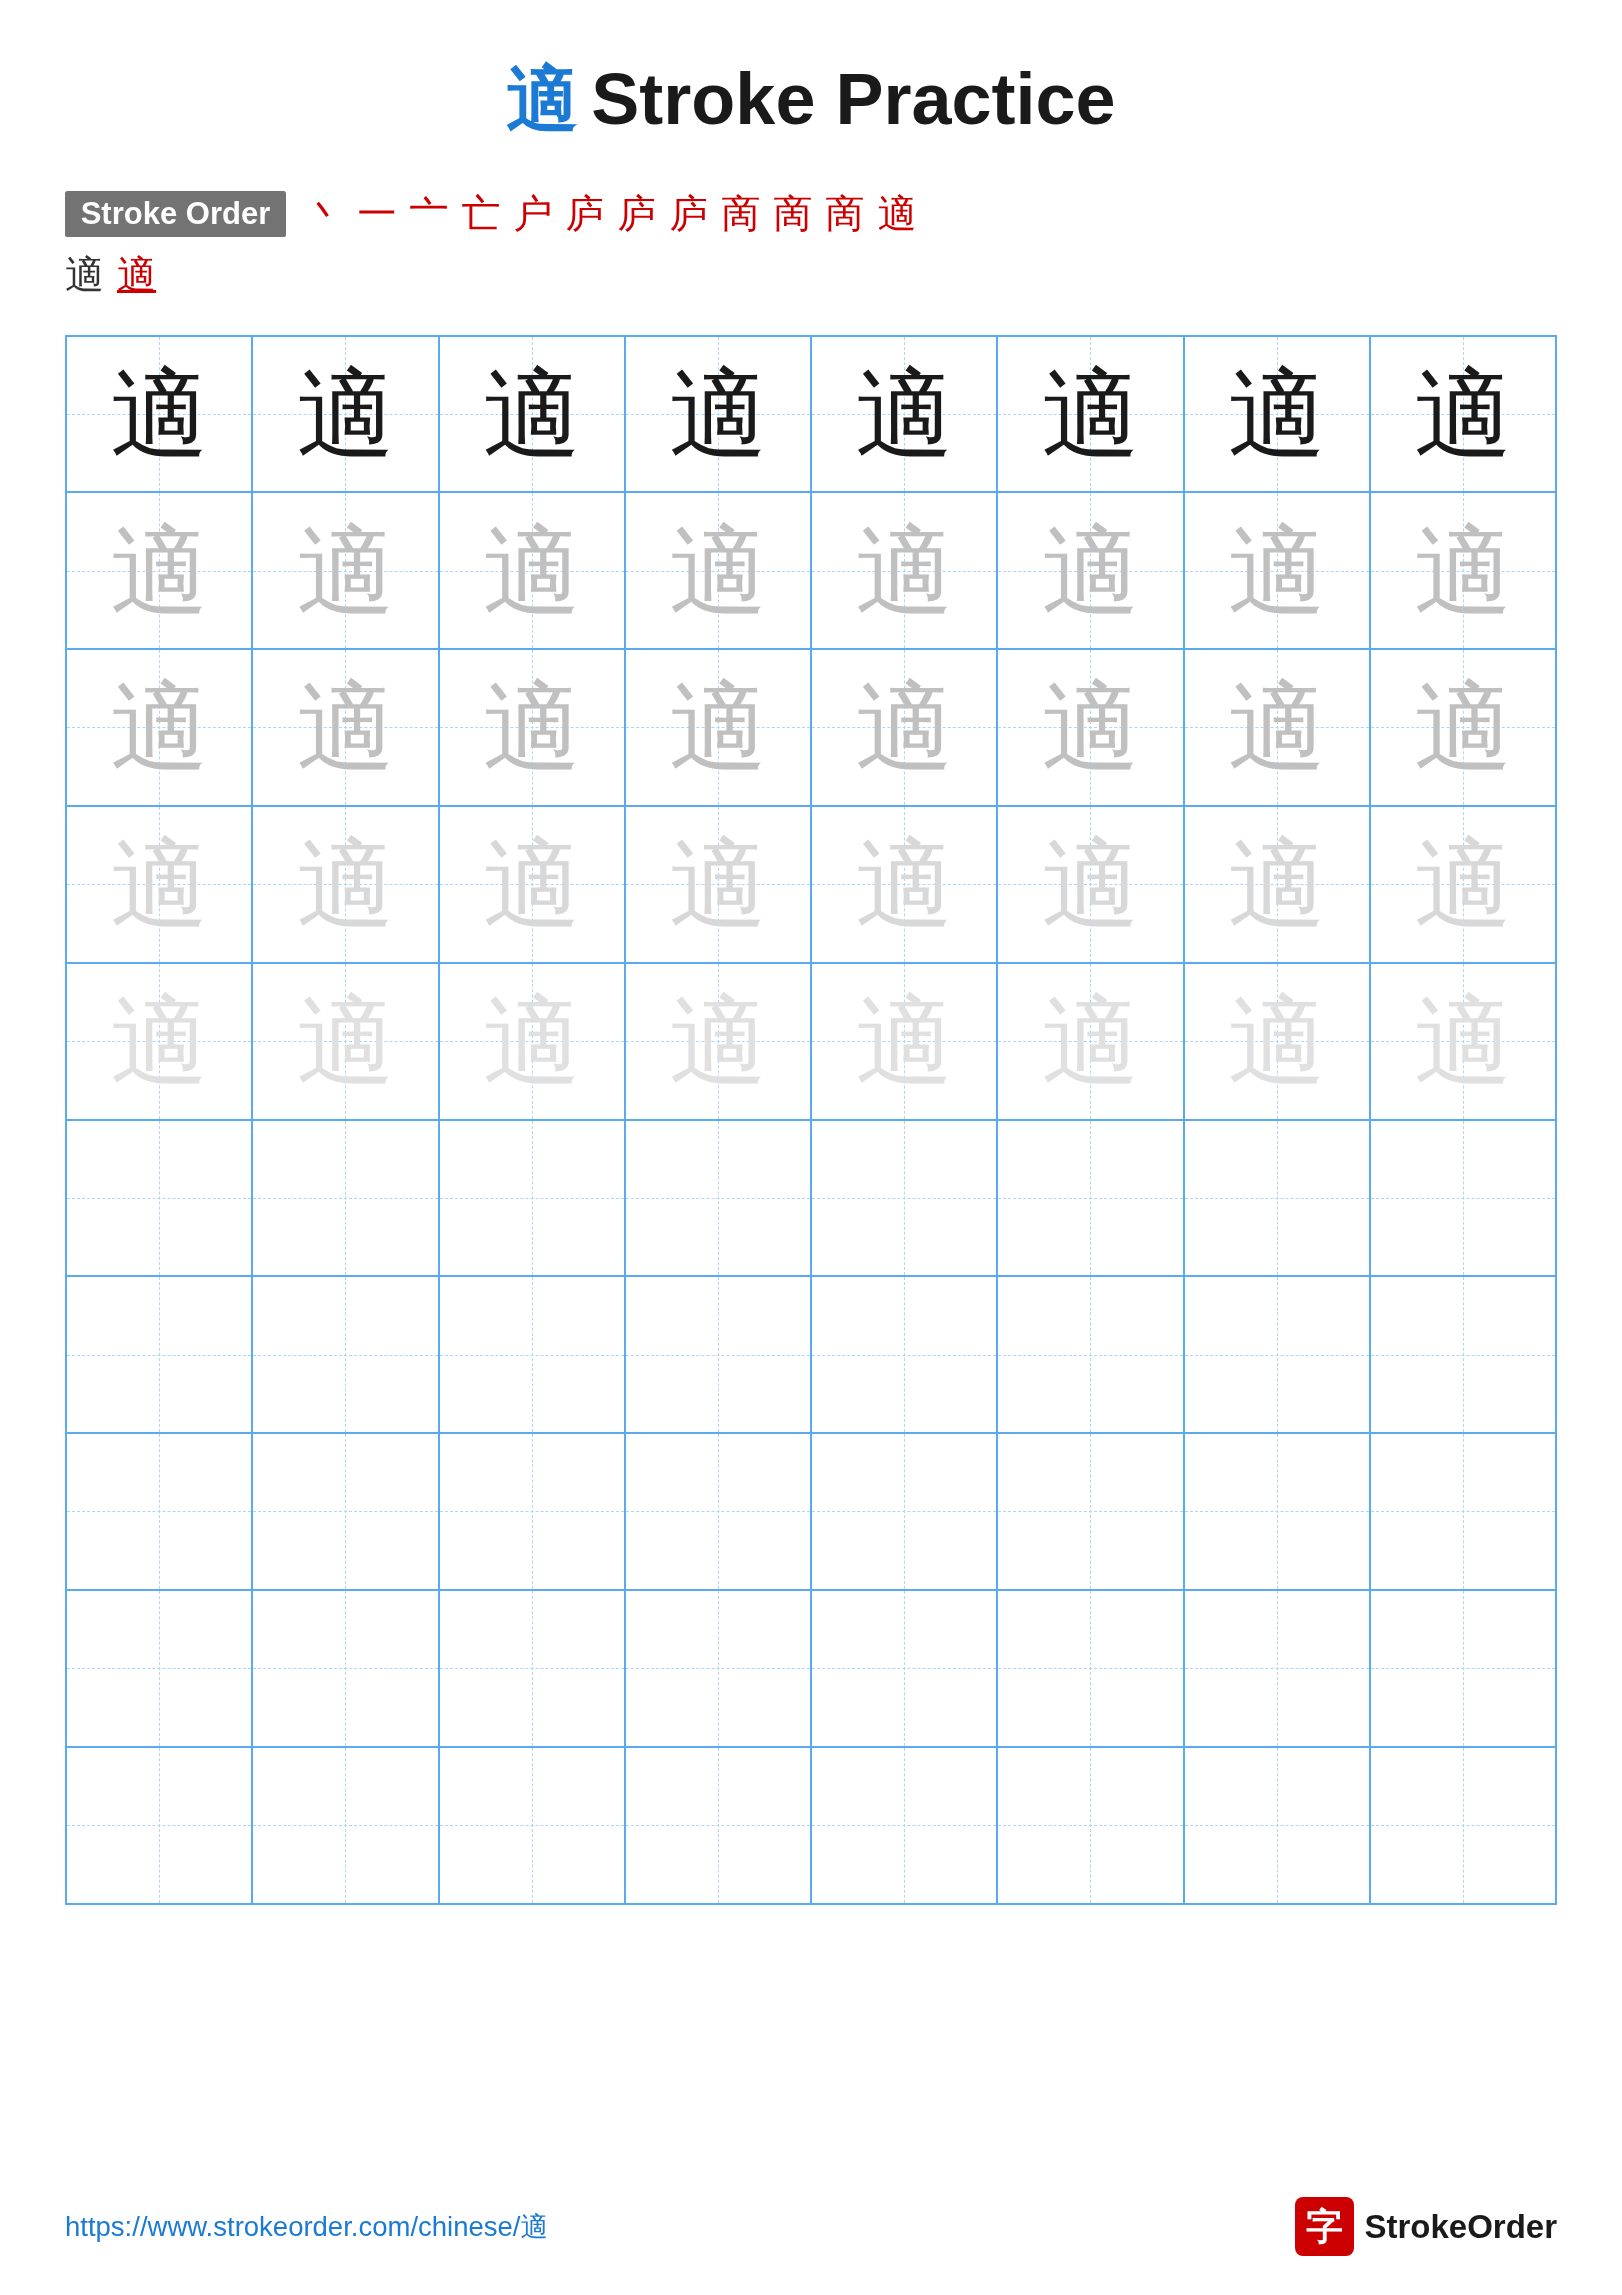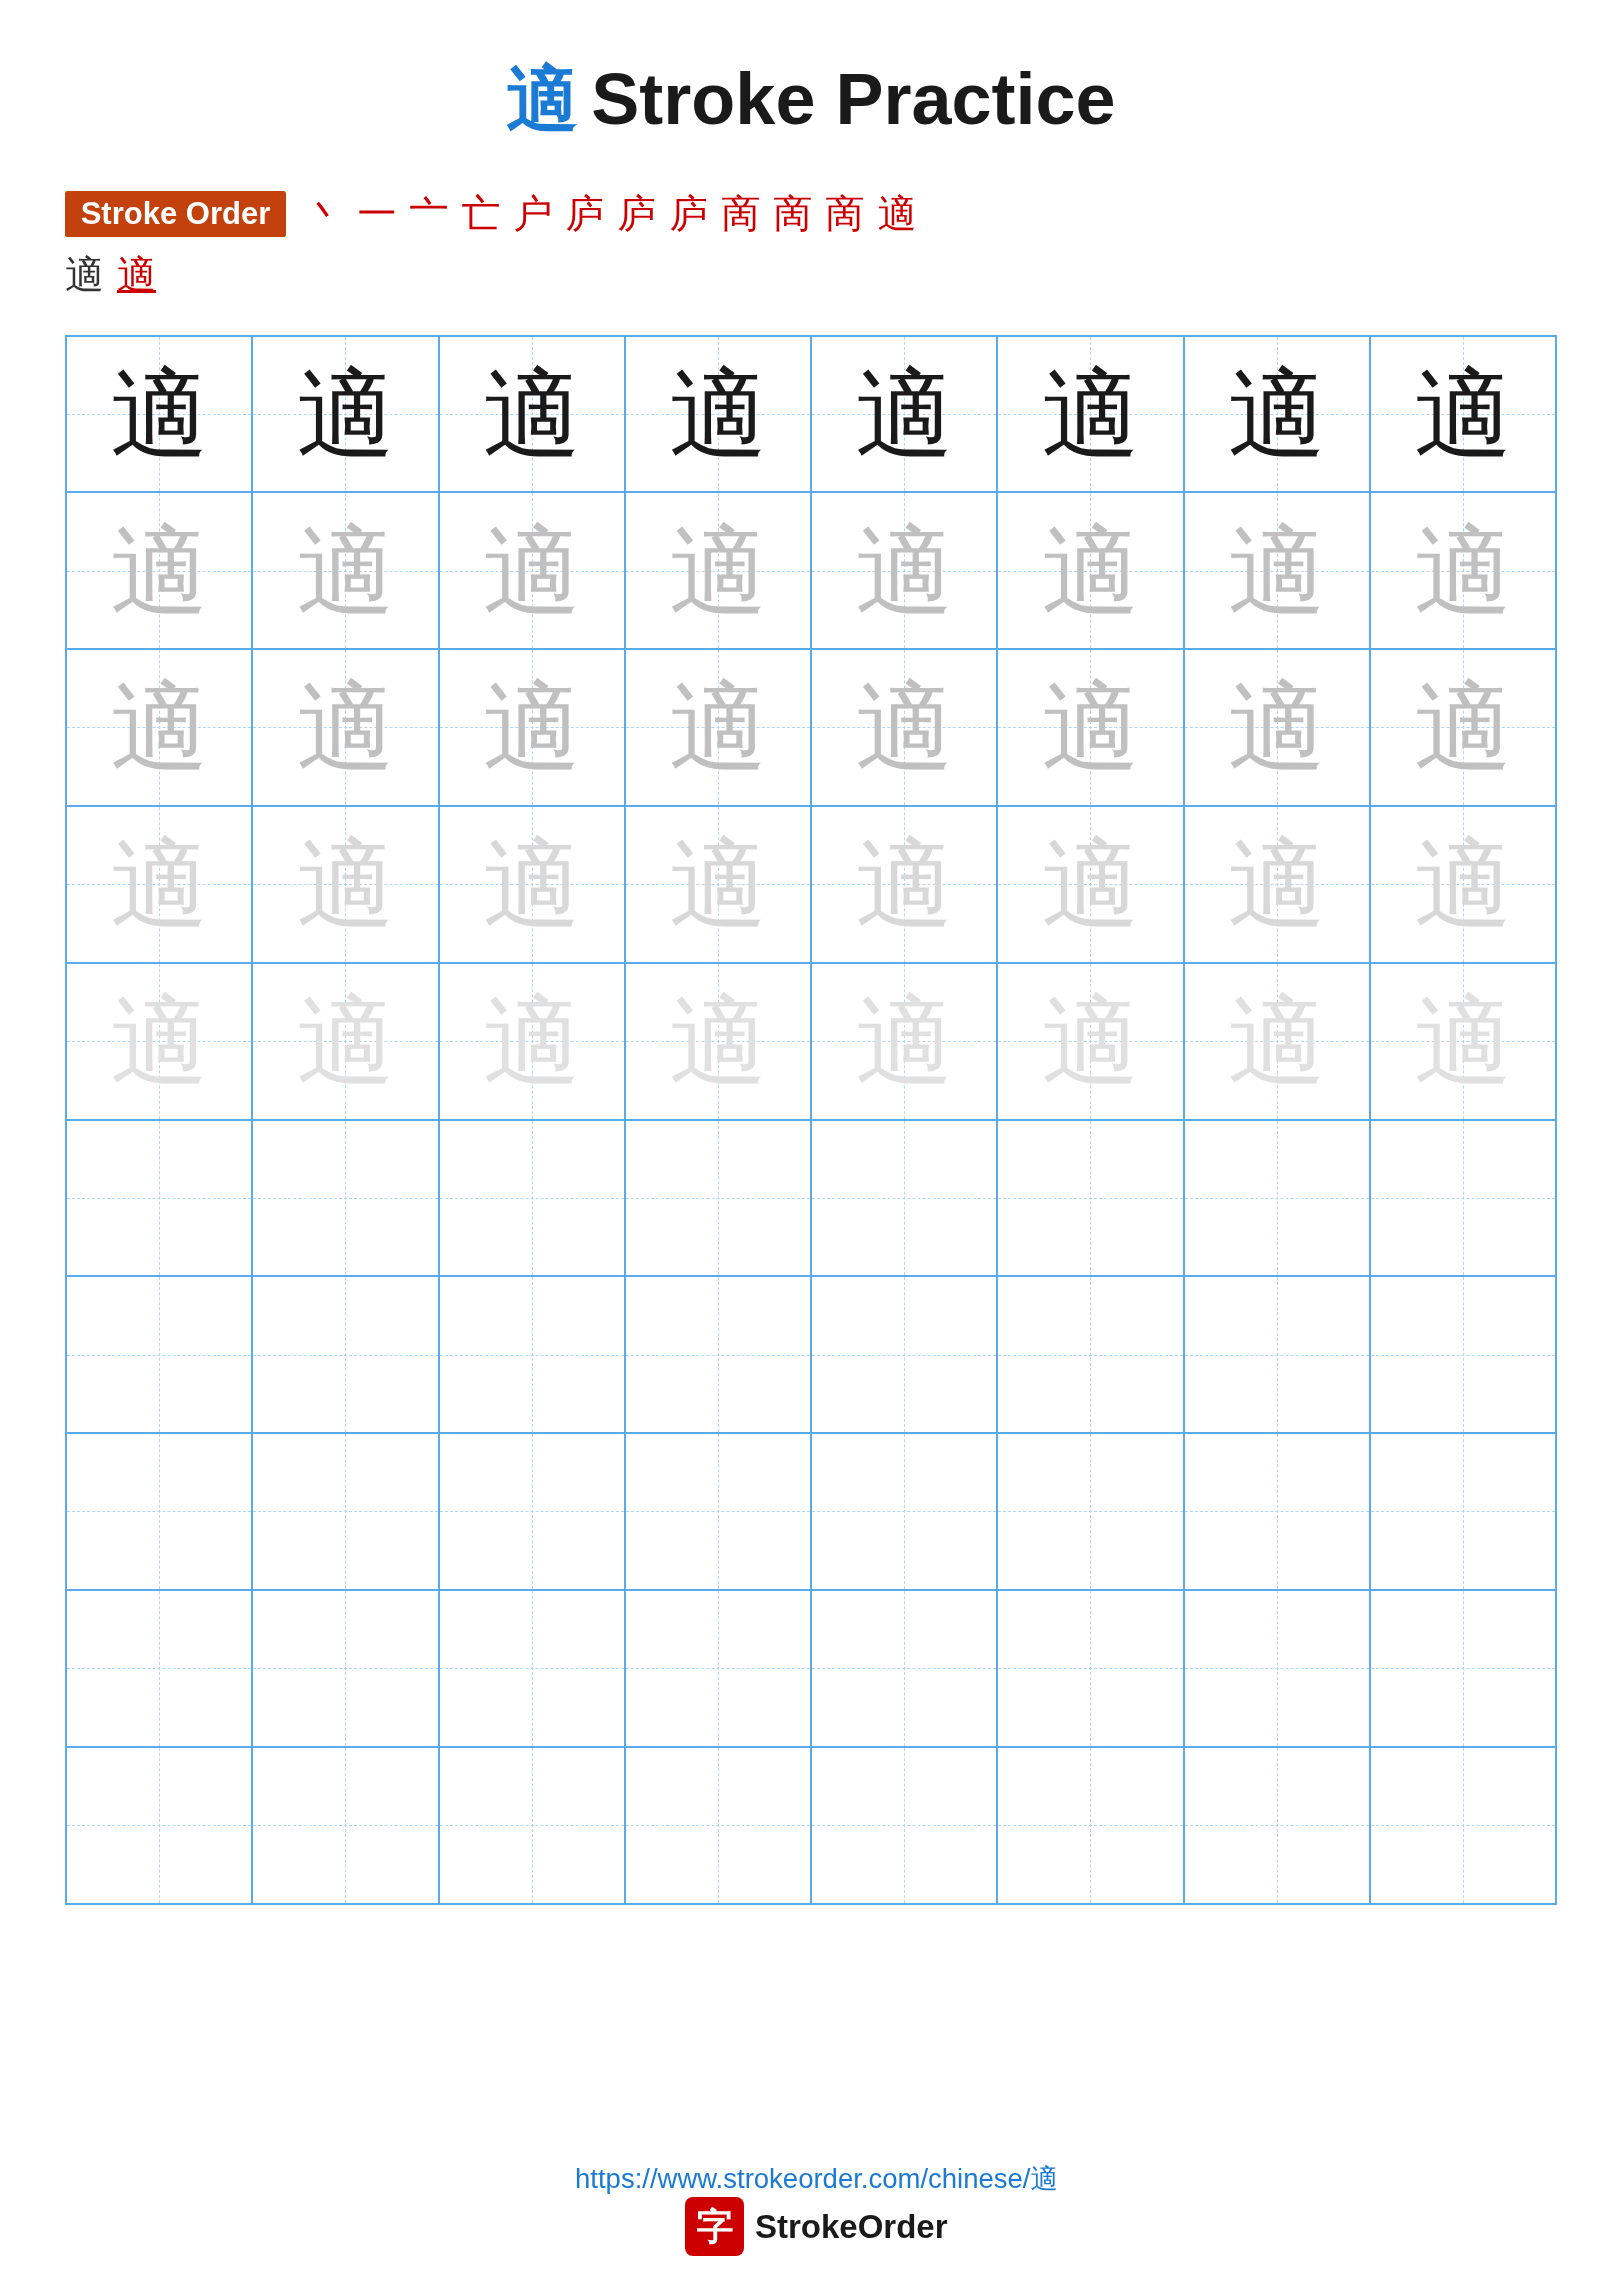--- a/index.html
+++ b/index.html
@@ -31,21 +31,21 @@
       padding: 0 65px;
       margin-bottom: 33px;
     }
     .stroke-order-row {
       display: flex;
       align-items: center;
       flex-wrap: wrap;
       margin-bottom: 6.5px;
     }
     .stroke-order-badge {
-      background: #c2410c;
+      background: #737373;
       color: white;
       font-size: 31px;
       font-weight: bold;
       padding: 5.2px 15.7px;
       border-radius: 2.6px;
       margin-right: 19.6px;
       white-space: nowrap;
     }
     .stroke-chars {
       display: flex;
@@ -127,27 +127,26 @@
       color: #d8d8d8;
     }
     .cell-char.lighter-gray {
       color: #e0e0e0;
     }
 
     
     .footer {
       position: absolute;
       bottom: 39px;
-      left: 11px;
+      left: 0;
       right: 0;
       display: flex;
       align-items: center;
       justify-content: space-between;
       padding: 0 65px;
-      flex-direction: column;
     }
     .footer-url {
       font-size: 27.5px;
       color: #1a7ad4;
       text-decoration: none;
     }
     .footer-logo {
       display: flex;
       align-items: center;
       gap: 10.5px;

